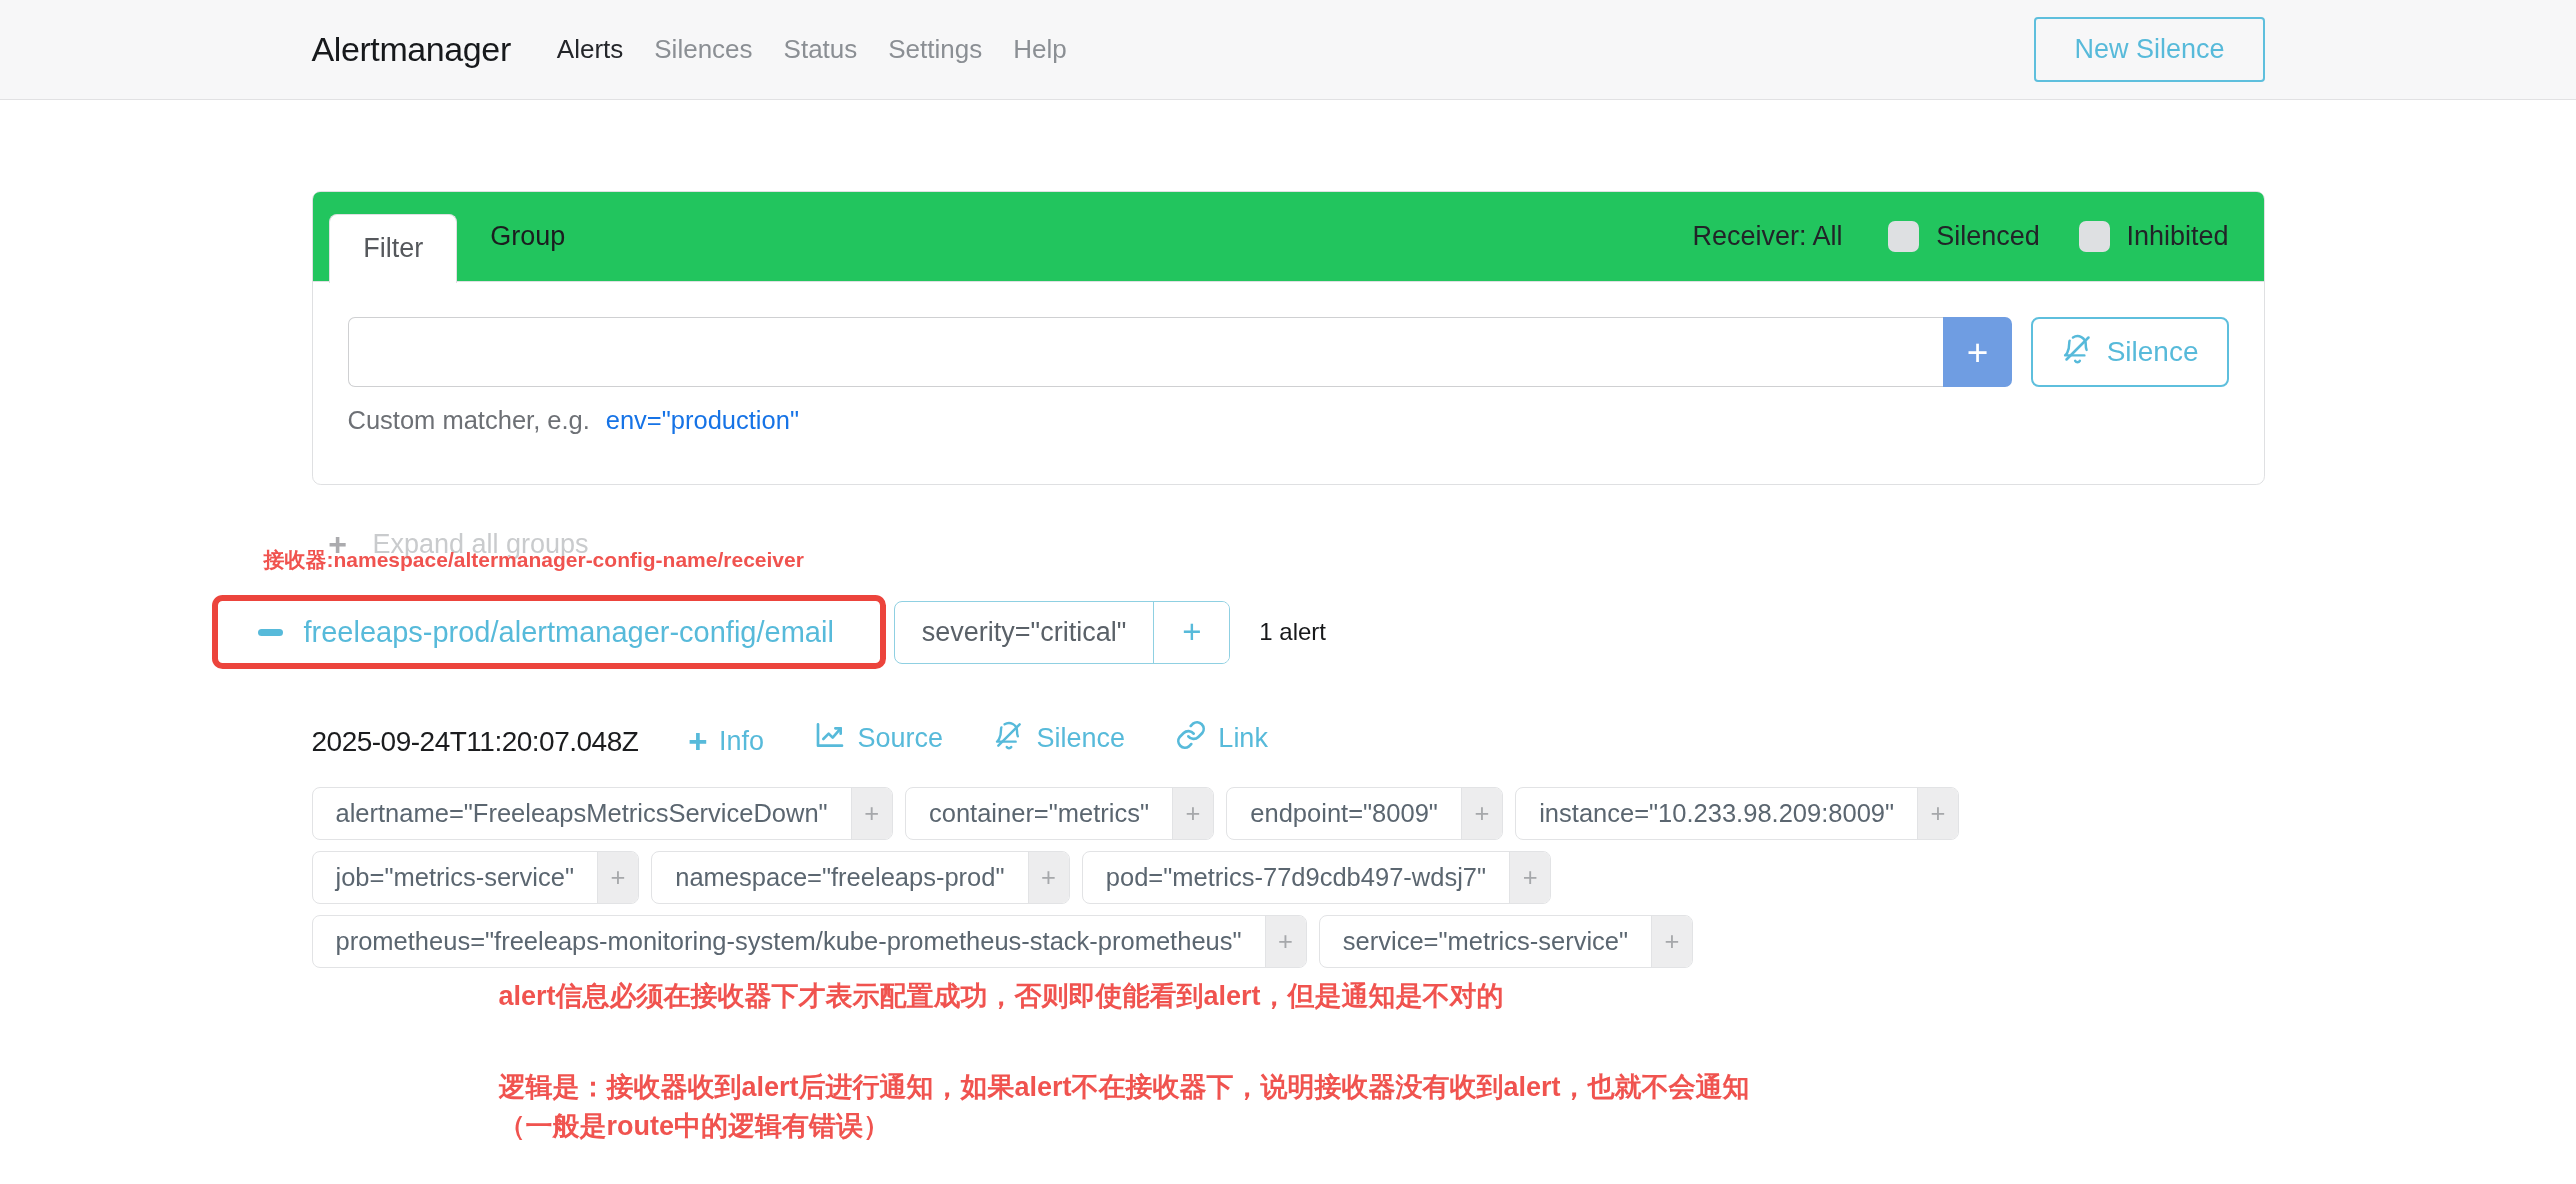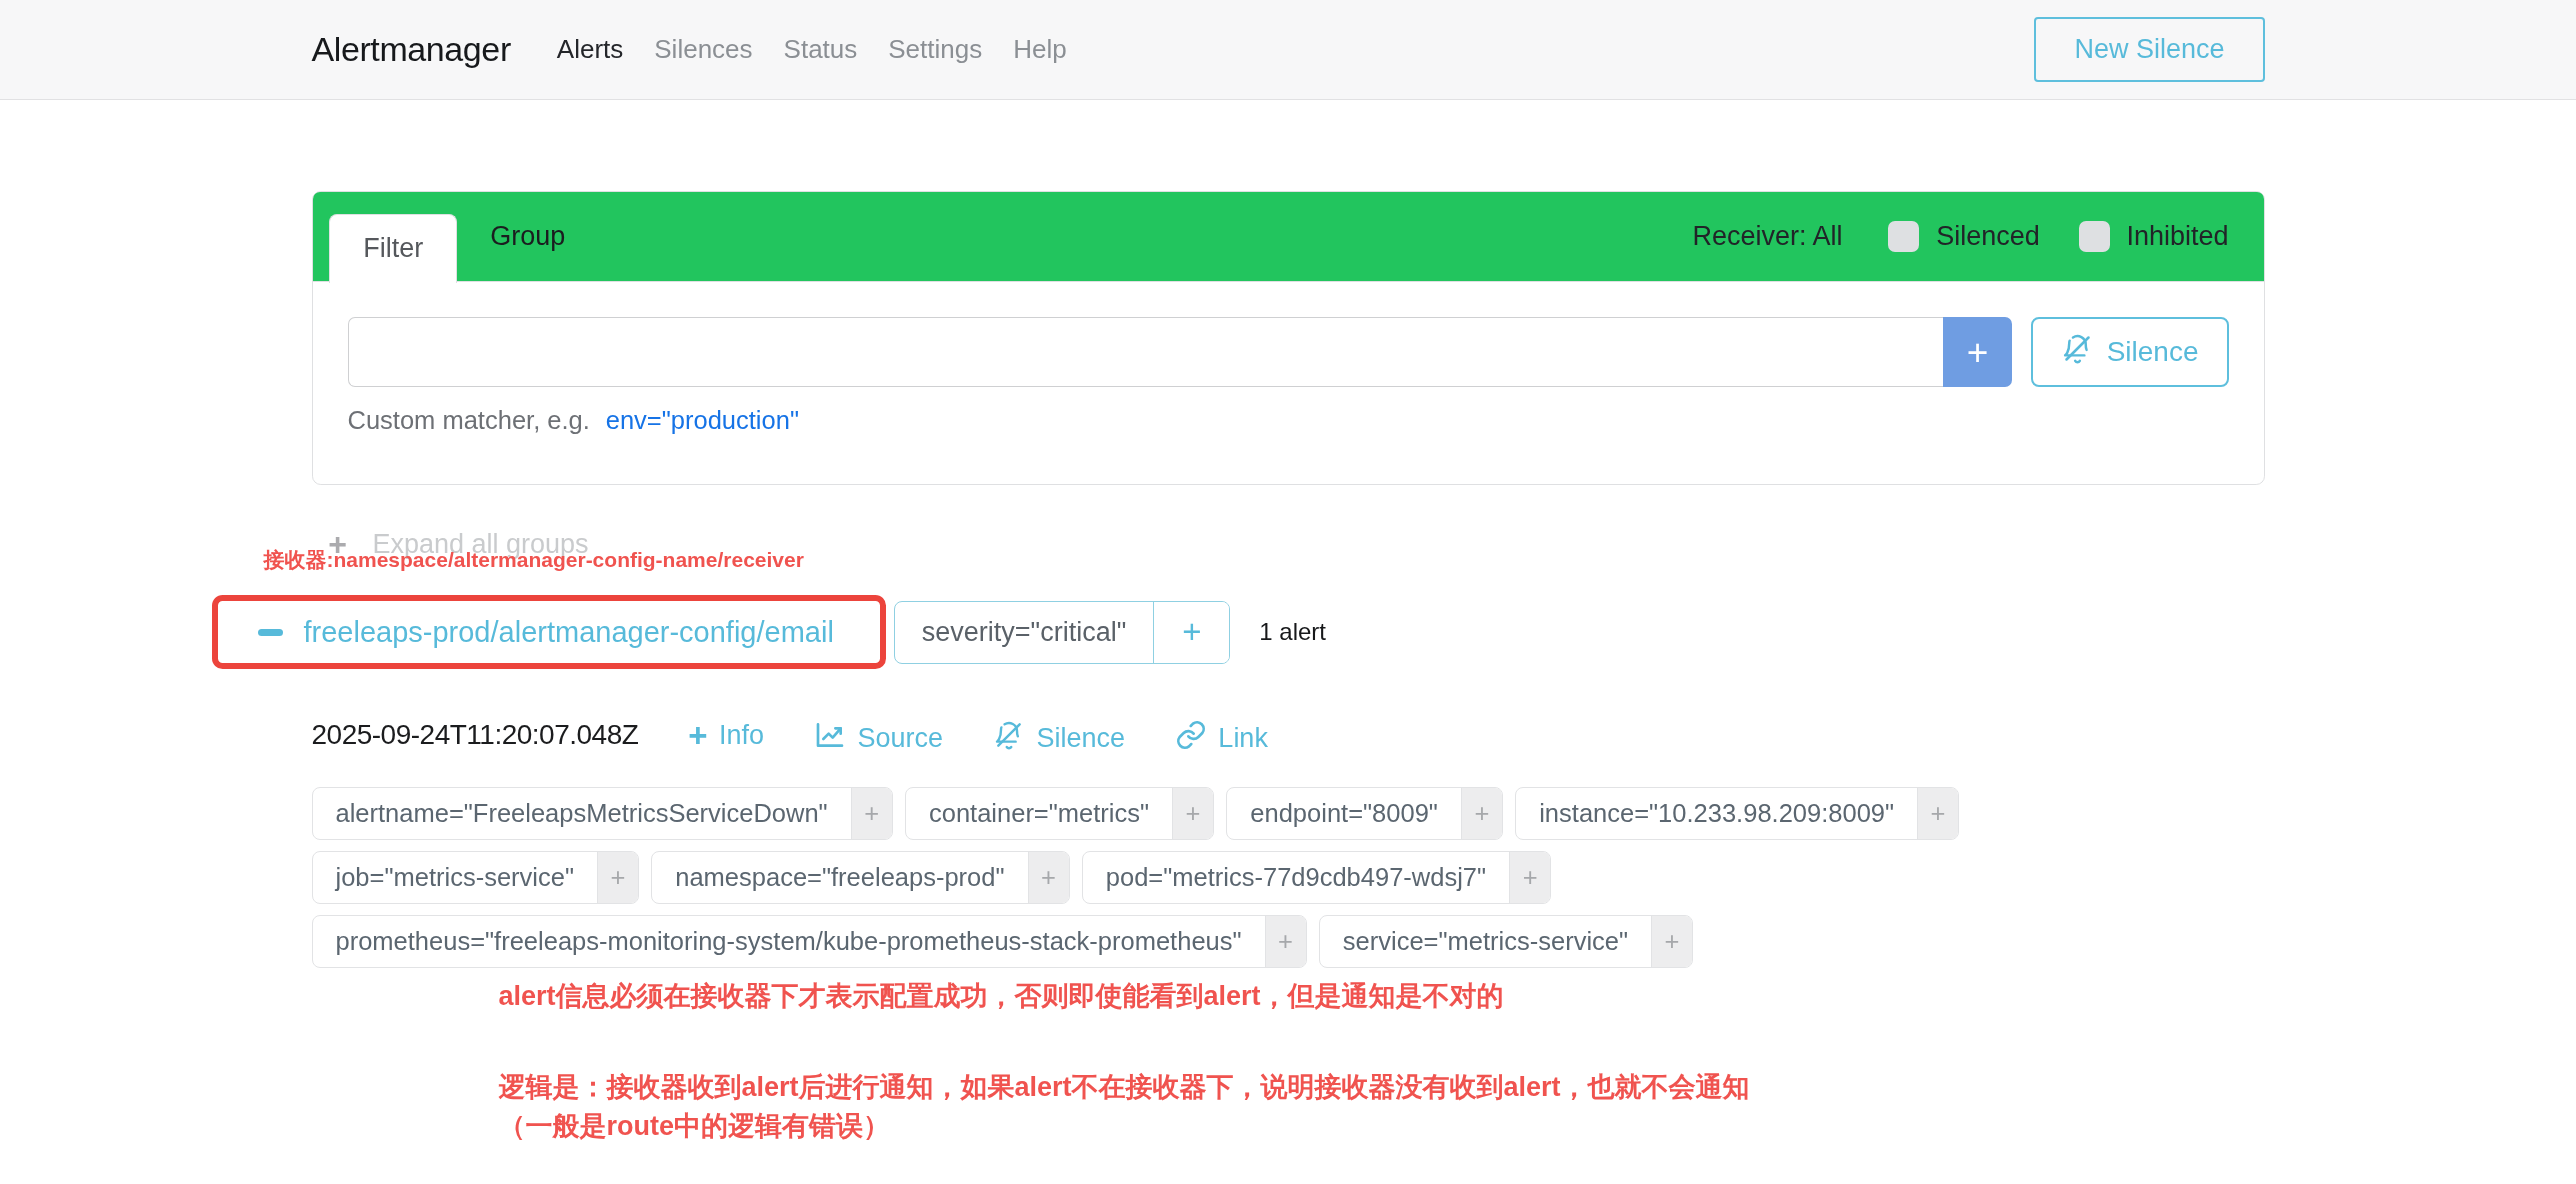--- a/index.html
+++ b/index.html
@@ -43,21 +43,21 @@
   .group-row { margin-top: 21px; margin-left: -100px; display: flex; align-items: center; }
   .red-box { display: flex; align-items: center; border: 6.2px solid #ec443c; border-radius: 10.6px; background: #fff; height: 74px; padding-right: 46px; }
   .minus-icon { width: 25px; height: 7px; background: #57bada; border-radius: 3.5px; margin: 0 21px 0 40px; }
   .receiver-link { color: #57bada; font-size: 29px; text-decoration: none; cursor: pointer; }
   .severity-group { margin-left: 8px; display: flex; align-items: stretch; height: 63px; border: 1.8px solid #8fd0e2; border-radius: 8px; background: #fff; overflow: hidden; }
   .severity-text { display: flex; align-items: center; padding: 0 27px; font-size: 27px; color: #5a6168; }
   .severity-plus { width: 76px; display: flex; align-items: center; justify-content: center; border: none; border-left: 1.8px solid #8fd0e2; background: #fff; color: #57bada; font-size: 33px; cursor: pointer; }
   .alert-count { margin-left: 29px; font-size: 24px; color: #17181a; }
 
   
-  .alert-meta { margin-top: 50px; display: flex; align-items: flex-start; }
+  .alert-meta { margin-top: 50px; display: flex; align-items: flex-end; }
   .timestamp { font-size: 28px; color: #1b1c1e; letter-spacing: -0.5px; }
   .action-link { display: flex; align-items: center; gap: 11.4px; margin-left: 50px; color: #57bada; font-size: 27px; text-decoration: none; cursor: pointer; }
   .action-link .plus-glyph { font-size: 33px; font-weight: bold; line-height: 1; }
   .action-link svg { width: 32px; height: 32px; }
 
   .tags { margin-top: 29px; }
   .tag-row { display: flex; margin-bottom: 10.6px; }
   .tag { display: flex; align-items: stretch; height: 53px; border: 1.8px solid #e2e3e5; border-radius: 8px; background: #fff; overflow: hidden; margin-right: 12.3px; }
   .tag-text { display: flex; align-items: center; padding: 0 23px; font-size: 25.5px; color: #5b6670; }
   .tag-plus { width: 41px; display: flex; align-items: center; justify-content: center; background: #ededee; border: none; border-left: 1.8px solid #e2e3e5; color: #a6a8ab; font-size: 25.5px; cursor: pointer; }

